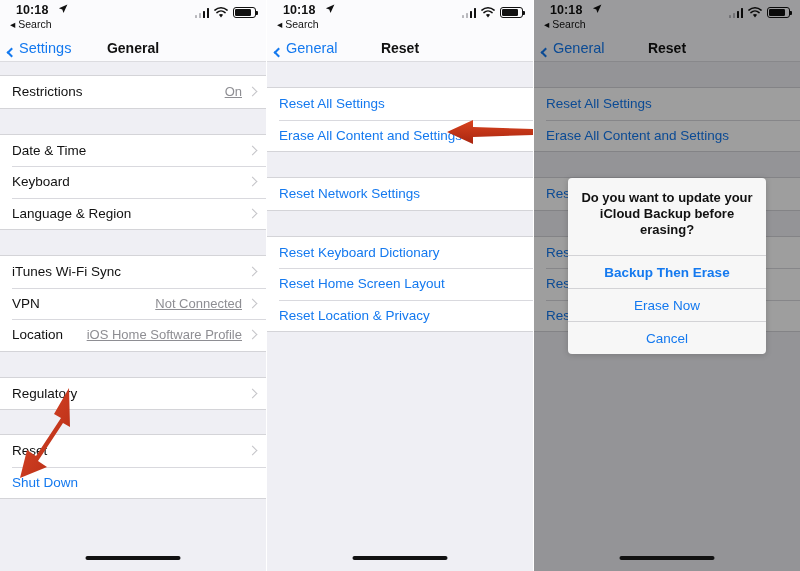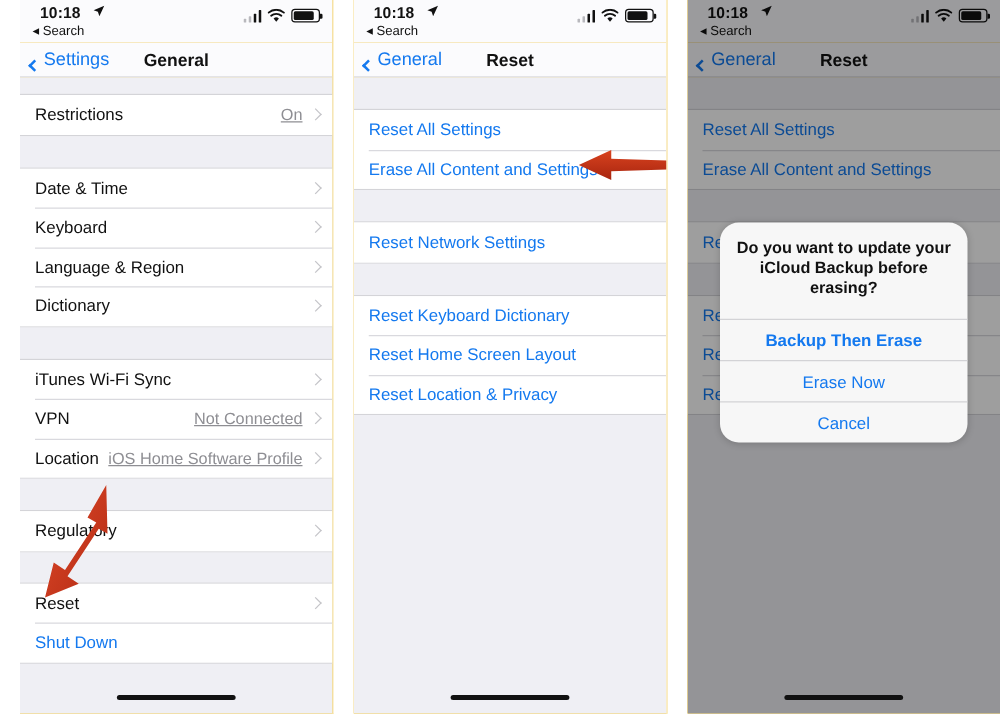--- a/index.html
+++ b/index.html
@@ -10,24 +10,23 @@
     -webkit-font-smoothing: antialiased;
     overflow: hidden;
   }
   .screens {
     display: flex;
     width: 800px; height: 571px;
   }
   .phone {
     position: relative;
     width: 267px; height: 571px;
-    background: #eab308;
+    background: #0c4a6e;
     overflow: hidden;
     border-right: 1px solid #ffffff;
-    margin-left: 16px;
   }
   .phone:last-child { border-right: none; width: 266px; }
 
   
   .statusbar {
     position: relative;
     height: 34px;
     background: #fbfbfd;
   }
   .sb-time {
@@ -134,21 +133,21 @@
     position: absolute; inset: 0;
     background: rgba(0,0,0,.38);
     z-index: 5;
   }
   .alert {
     position: absolute; z-index: 6;
     left: 50%; transform: translateX(-50%);
     top: 178px;
     width: 198px;
     background: #f7f7f7;
-    border-radius: 15px;
+    border-radius: 4px;
     overflow: hidden;
     text-align: center;
     box-shadow: 0 1px 6px rgba(0,0,0,.18);
   }
   .alert-body { padding: 12px 11px 11px; }
   .alert-title {
     font-size: 13px; font-weight: bold; color: #111;
     line-height: 1.24; margin-bottom: 6px;
   }
   .alert-msg { font-size: 10.5px; color: #111; line-height: 1.3; }
@@ -223,24 +222,20 @@
         <div class="row">
           <span class="label">Date &amp; Time</span>
           <span class="disc"></span>
         </div>
         <div class="row">
           <span class="label">Keyboard</span>
           <span class="disc"></span>
         </div>
         <div class="row">
           <span class="label">Language &amp; Region</span>
-          <span class="disc"></span>
-        </div>
-        <div class="row">
-          <span class="label">Dictionary</span>
           <span class="disc"></span>
         </div>
       </div>
 
       <div class="gap" style="height:25px"></div>
 
       <div class="group">
         <div class="row">
           <span class="label">iTunes Wi-Fi Sync</span>
           <span class="disc"></span>

